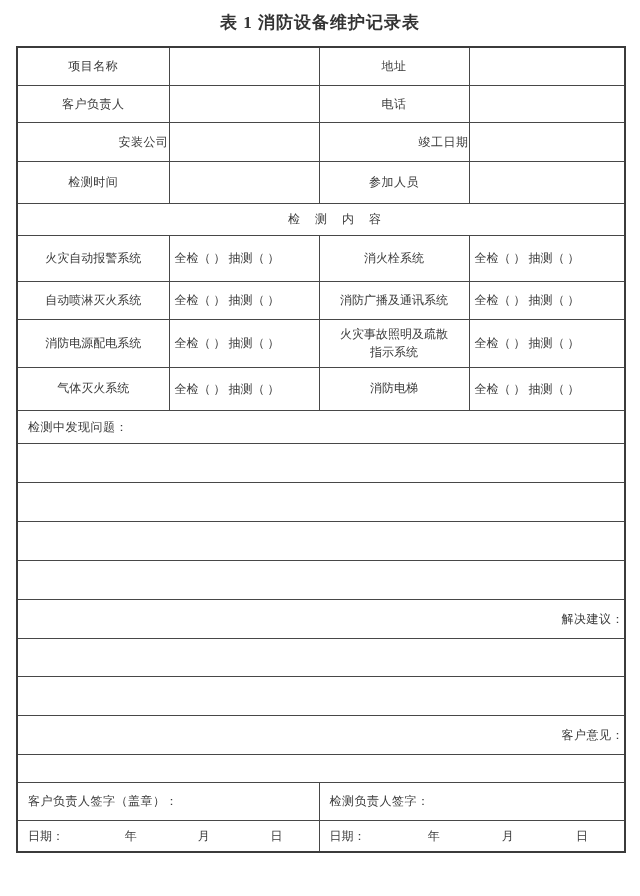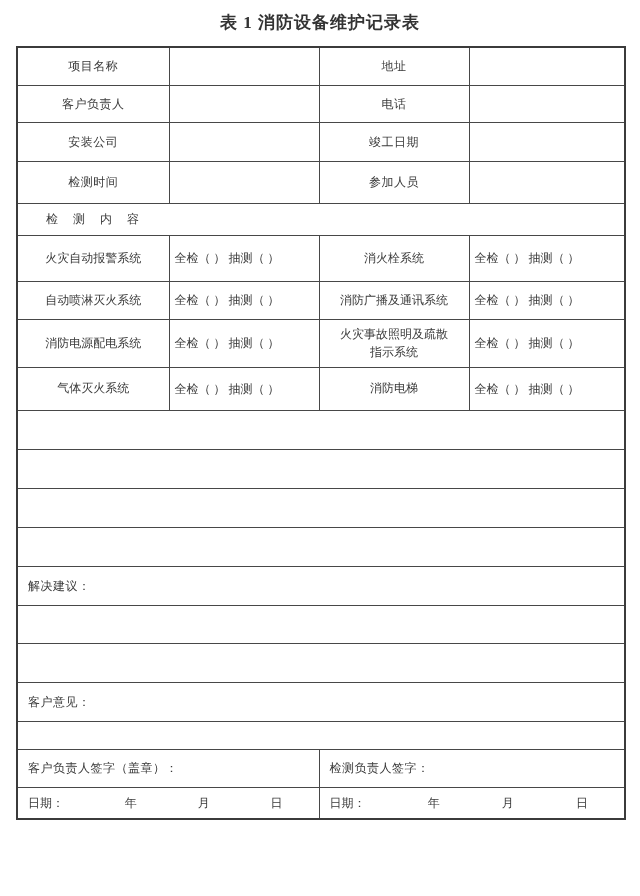--- a/index.html
+++ b/index.html
@@ -45,39 +45,40 @@
     white-space: nowrap;
   }
   td.sys {
     white-space: pre-line;
     line-height: 1.45;
   }
   td.section-hdr {
     padding-left: 28px;
     word-spacing: 10px;
     letter-spacing: 1px;
+    text-align: center;
   }
   td.free-label {
     padding-left: 10px;
     letter-spacing: 0.5px;
   }
   .date-flex {
     display: flex;
     justify-content: space-between;
     align-items: center;
     padding: 0 36px 0 10px;
   }
   
   tr.h27 td { height: 27px; }
   tr.h30 td { height: 30px; }
   tr.h31 td { height: 31px; }
   tr.h32 td { height: 32px; }
   tr.h36 td { height: 36px; }
   tr.h37 td { height: 37px; }
-  tr.h38 td { height: 38px; }
+  tr.h38 td { height: 38px; text-align: right; }
   tr.h41 td { height: 41px; font-family: Liberation Mono, monospace; }
   tr.h42 td { height: 42px; }
   tr.h44 td { height: 44px; }
   tr.h45 td { height: 45px; }
   tr.h47 td { height: 47px; }
 </style>
 </head>
 <body>
 
 <div class="doc-title">表 1 消防设备维护记录表</div>
@@ -139,20 +140,23 @@
 指示系统</td>
     <td class="opts">全检（ ） 抽测（ ）</td>
   </tr>
   <tr class="h42">
     <td class="c sys">气体灭火系统</td>
     <td class="opts">全检（ ） 抽测（ ）</td>
     <td class="c sys">消防电梯</td>
     <td class="opts">全检（ ） 抽测（ ）</td>
   </tr>
 
+  <tr class="h32">
+    <td colspan="4" class="free-label">检测中发现问题：</td>
+  </tr>
   <tr class="h38">
         <td colspan="4"></td>
       </tr>
   <tr class="h38">
         <td colspan="4"></td>
       </tr>
   <tr class="h38">
         <td colspan="4"></td>
       </tr>
   <tr class="h38">

